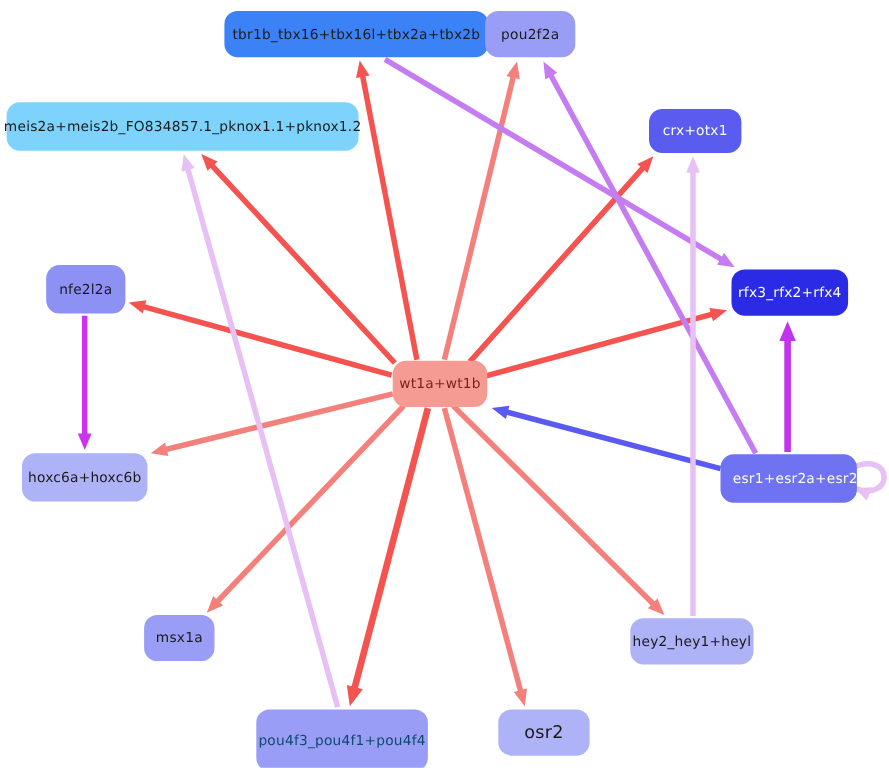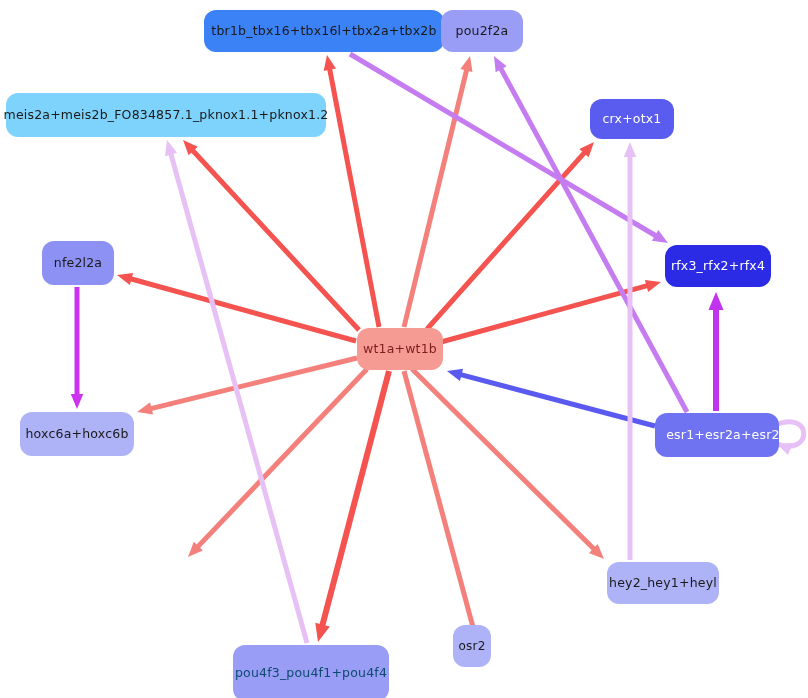--- a/index.html
+++ b/index.html
@@ -125,16 +125,17 @@
     </svg>
 <div class="node" style="left: 204px; top: 10px; width: 240px; height: 42px; background: #3b82f6; color: rgb(26, 26, 26); font-size: 12.5px;">tbr1b_tbx16+tbx16l+tbx2a+tbx2b</div>
     <div class="node" style="left: 441px; top: 10px; width: 82px; height: 42px; background: rgb(154, 157, 245); color: rgb(26, 26, 26); font-size: 12.5px;">pou2f2a</div>
     <div class="node" style="left: 6px; top: 93px; width: 320px; height: 44px; background: #7dd3fc; color: rgb(26, 26, 26); font-size: 12.5px;">meis2a+meis2b_FO834857.1_pknox1.1+pknox1.2</div>
     <div class="node" style="left: 590px; top: 99px; width: 84px; height: 40px; background: rgb(90, 92, 240); color: rgb(255, 255, 255); font-size: 12.5px;">crx+otx1</div>
     <div class="node" style="left: 42px; top: 241px; width: 72px; height: 44px; background: rgb(142, 145, 244); color: rgb(26, 26, 26); font-size: 12.5px;">nfe2l2a</div>
     <div class="node" style="left: 665px; top: 245px; width: 106px; height: 42px; background: rgb(43, 43, 230); color: rgb(255, 255, 255); font-size: 12.5px; text-align: center;">rfx3_rfx2+rfx4</div>
     <div class="node" style="left: 357px; top: 328px; width: 86px; height: 42px; background: rgb(245, 155, 147); color: #7f1d1d; font-size: 12.5px;">wt1a+wt1b</div>
     <div class="node" style="left: 20px; top: 412px; width: 114px; height: 44px; background: rgb(174, 178, 247); color: rgb(26, 26, 26); font-size: 12.5px;">hoxc6a+hoxc6b</div>
     <div class="node" style="left: 655px; top: 413px; width: 124px; height: 44px; background: rgb(111, 114, 241); color: rgb(255, 255, 255); font-size: 12.5px; padding-left: 20px;">esr1+esr2a+esr2b</div>
-    <div class="node" style="left: 573px; top: 562px; width: 112px; height: 42px; background: rgb(174, 178, 247); color: rgb(26, 26, 26); font-size: 12.5px; margin-left: 34px;">hey2_hey1+heyl</div>
+    <div class="node" style="left: 131px; top: 559px; width: 64px; height: 42px; background: rgb(154, 157, 245); color: rgb(26, 26, 26); font-size: 12.5px;">msx1a</div>
+    <div class="node" style="left: 573px; top: 562px; width: 112px; height: 42px; background: rgb(174, 178, 247); color: rgb(26, 26, 26); font-size: 12.5px;">hey2_hey1+heyl</div>
     <div class="node" style="left: 233px; top: 645px; width: 156px; height: 56px; background: rgb(154, 157, 245); color: #0c4a6e; font-size: 12.5px;">pou4f3_pou4f1+pou4f4</div>
-    <div class="node" style="left: 453px; top: 625px; width: 38px; height: 42px; background: rgb(174, 178, 247); color: rgb(26, 26, 26); font-size: 12px;">osr2</div>
+    <div class="node" style="left: 453px; top: 645px; width: 83px; height: 42px; background: rgb(174, 178, 247); color: rgb(26, 26, 26); font-size: 16px;">osr2</div>
   </div>
 
 </body></html>

